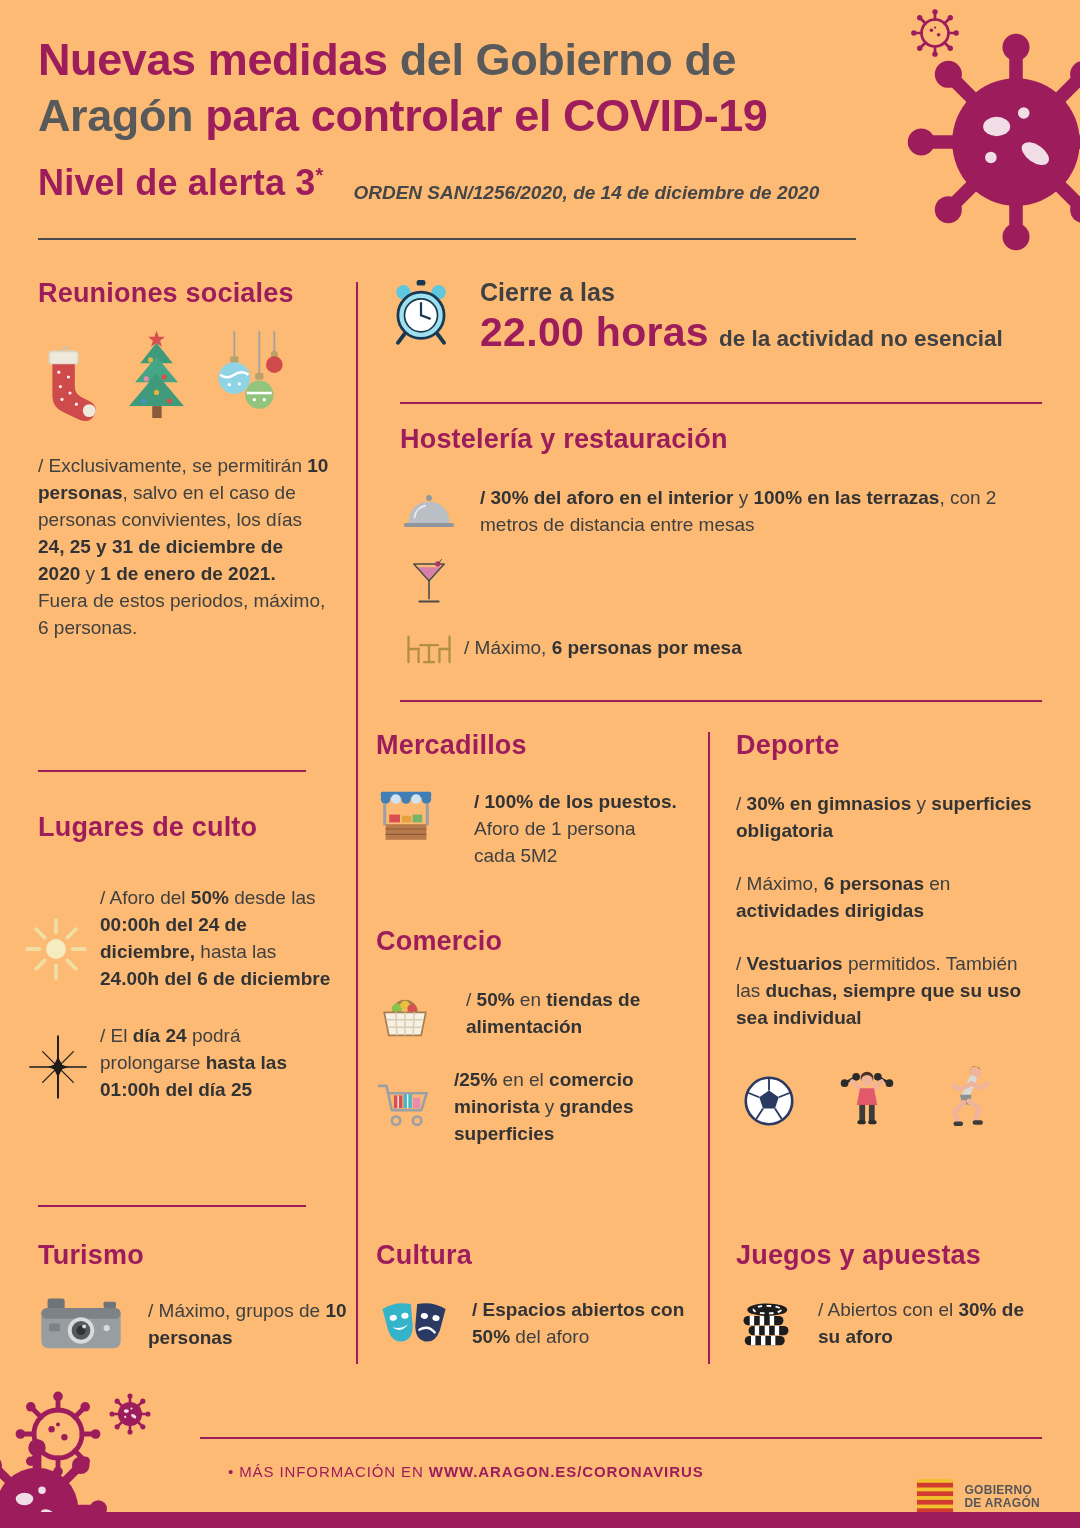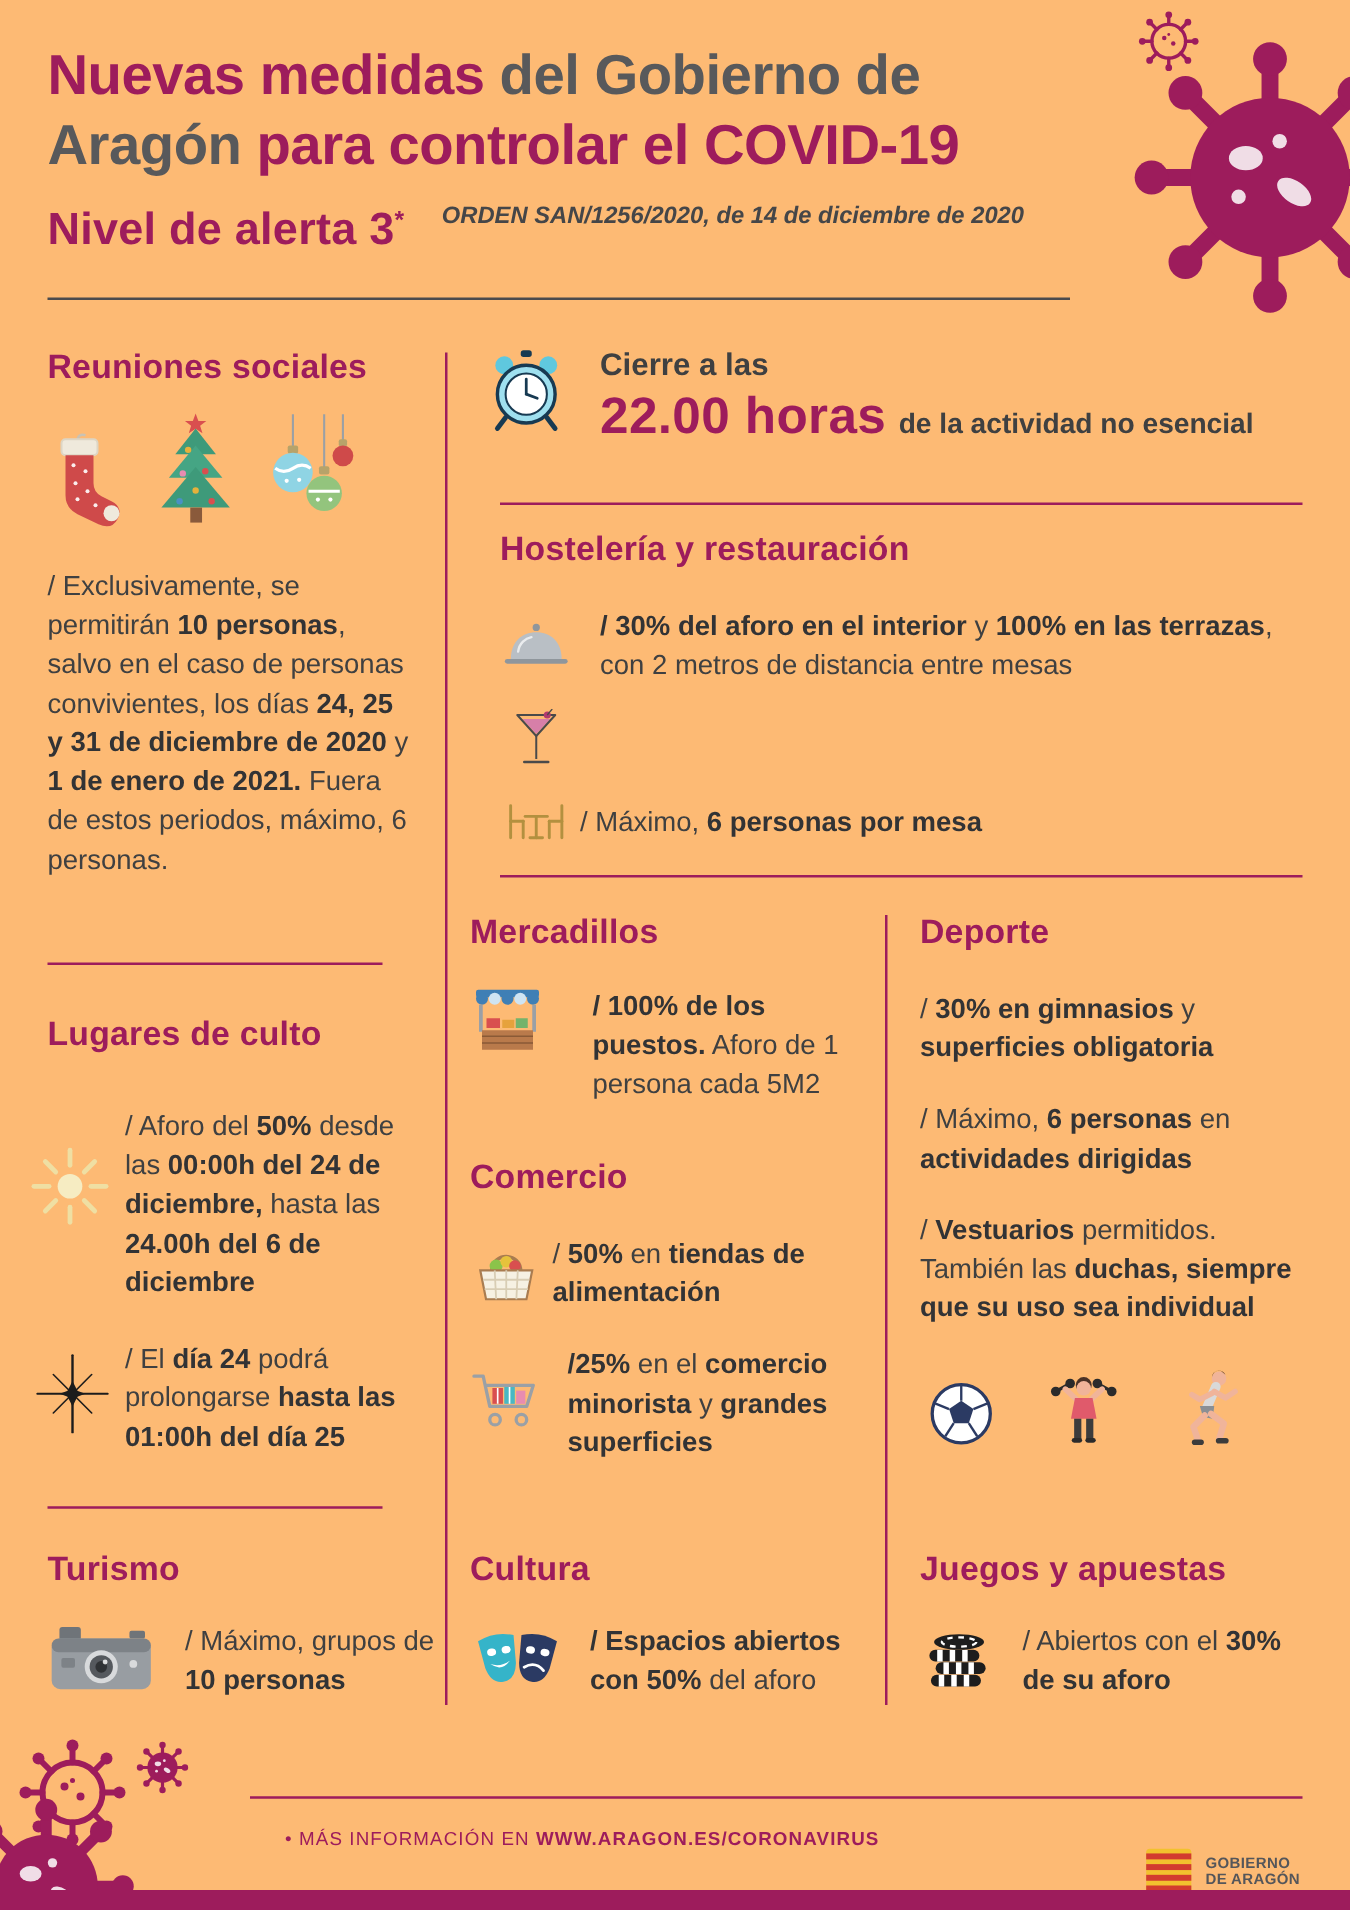--- a/index.html
+++ b/index.html
@@ -10,29 +10,29 @@
   *{margin:0;padding:0;box-sizing:border-box}
   html,body{background:#e8e8e8}
   .page{
     position:relative;width:1080px;height:1528px;margin:0 auto;background:#fdba74;
     font-family:"Liberation Sans","DejaVu Sans",sans-serif;color:var(--txt);overflow:hidden;
   }
   .abs{position:absolute}
   .title{font-size:45px;line-height:1.24;font-weight:700;letter-spacing:-0.4px}
   .title .mag{color:var(--mag);font-weight:800}
   .title .gray{color:var(--gray);font-weight:600}
-  .alert-row{display:flex;align-items:flex-start;gap:30px;margin-top:18px}
+  .alert-row{display:flex;align-items:flex-end;gap:30px;margin-top:18px}
   .alert{font-size:36px;color:var(--mag);font-weight:600;letter-spacing:0.2px}
   .alert sup{font-size:55%;vertical-align:super}
   .order{font-size:19px;font-style:italic;font-weight:700;color:#454648}
   .rule{background:var(--mag);height:2px}
   .rule-dark{background:#4b4b4d;height:2px}
   .vrule{background:var(--mag);width:2px}
   .h2{color:var(--mag);font-size:27px;font-weight:800;letter-spacing:0.2px}
-  .body-text,.item-text{font-size:22px;line-height:1.42;color:var(--txt)}
+  .body-text,.item-text{font-size:19px;line-height:1.42;color:var(--txt)}
   .item-text b,.body-text b{font-weight:700;color:#323335}
   .row{display:flex;align-items:center}
   .row-top{display:flex;align-items:flex-start}
   .icon-slot{flex:0 0 auto;display:flex;justify-content:center;align-items:center}
   .xmas-row{display:flex;align-items:flex-end;gap:16px;margin-top:20px}
   .culto-item{position:relative;padding-left:62px}
   .culto-icon{position:absolute}
   .cierre{display:flex;gap:26px;align-items:flex-start}
   .cierre-lead{font-size:25px;font-weight:700;color:var(--txt);margin-top:2px}
   .cierre-time{font-size:41px;font-weight:800;color:var(--mag);letter-spacing:0.3px}
@@ -469,21 +469,21 @@
           <svg style="width:60px;height:56px">
             <use href="#stall"></use>
           </svg>
         </div>
       <p class="item-text" style="flex:1"><b>/ 100% de los puestos.</b><span> Aforo de 1 persona cada 5M2</span></p>
     </div>
   </section>
 
   <section class="abs" style="left:376px;top:926px;width:310px">
     <h2 class="h2">Comercio</h2>
-    <div class="row" style="gap:8px;margin-top:30px">
+    <div class="row" style="gap:32px;margin-top:30px">
       <div class="icon-slot" style="width:58px">
           <svg style="width:58px;height:52px">
             <use href="#basket"></use>
           </svg>
         </div>
       <p class="item-text" style="flex:1"><span>/ </span><b>50%</b><span> en </span><b>tiendas de alimentación</b></p>
     </div>
     <div class="row" style="gap:20px;margin-top:26px">
       <div class="icon-slot" style="width:58px">
           <svg style="width:62px;height:56px">

